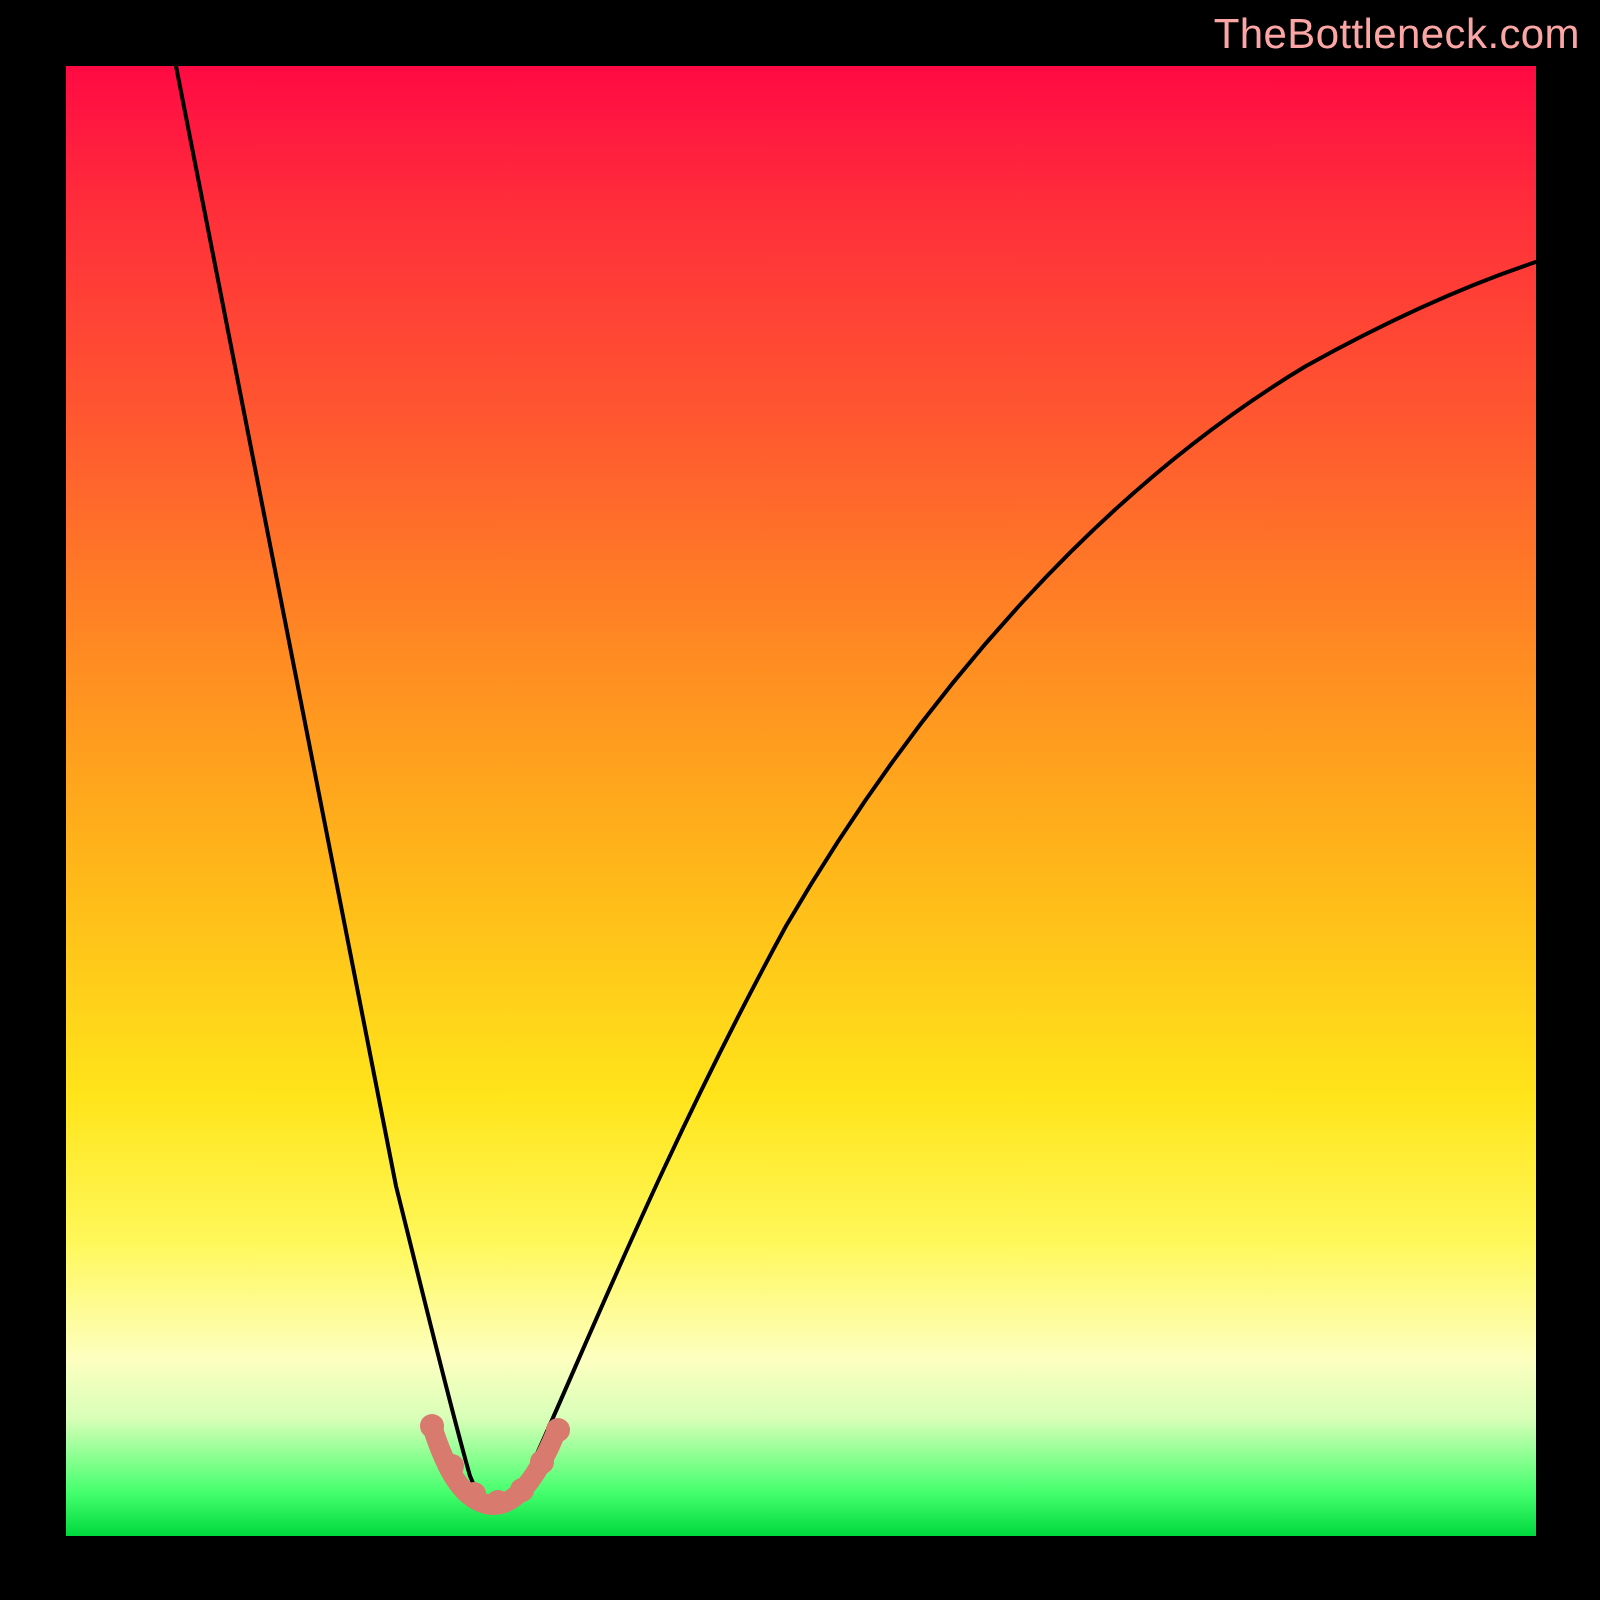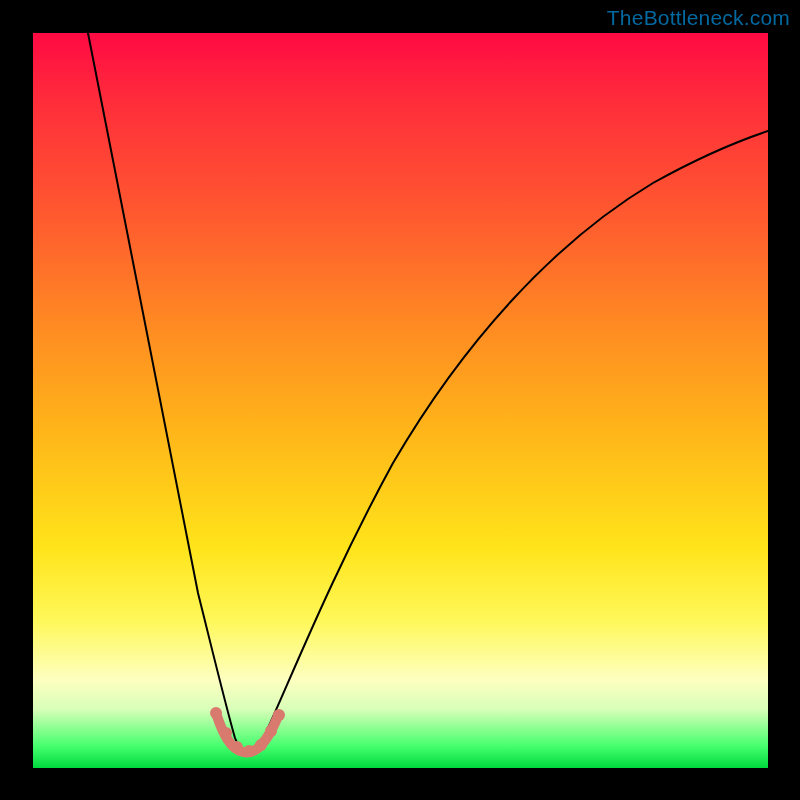--- a/index.html
+++ b/index.html
@@ -38,21 +38,21 @@
       #fdffc0 88%,
       #d8ffb8 92%,
       #46ff6e 97%,
       #00d93e 100%
     );
   }
   .watermark {
     position: absolute;
     top: 6px;
     right: 10px;
-    color: #0369a1;
+    color: #fca5a5;
     font-size: 21px;
     font-weight: 400;
     letter-spacing: 0.2px;
   }
   svg.curve {
     position: absolute;
     left: 0;
     top: 0;
     width: 735px;
     height: 735px;

